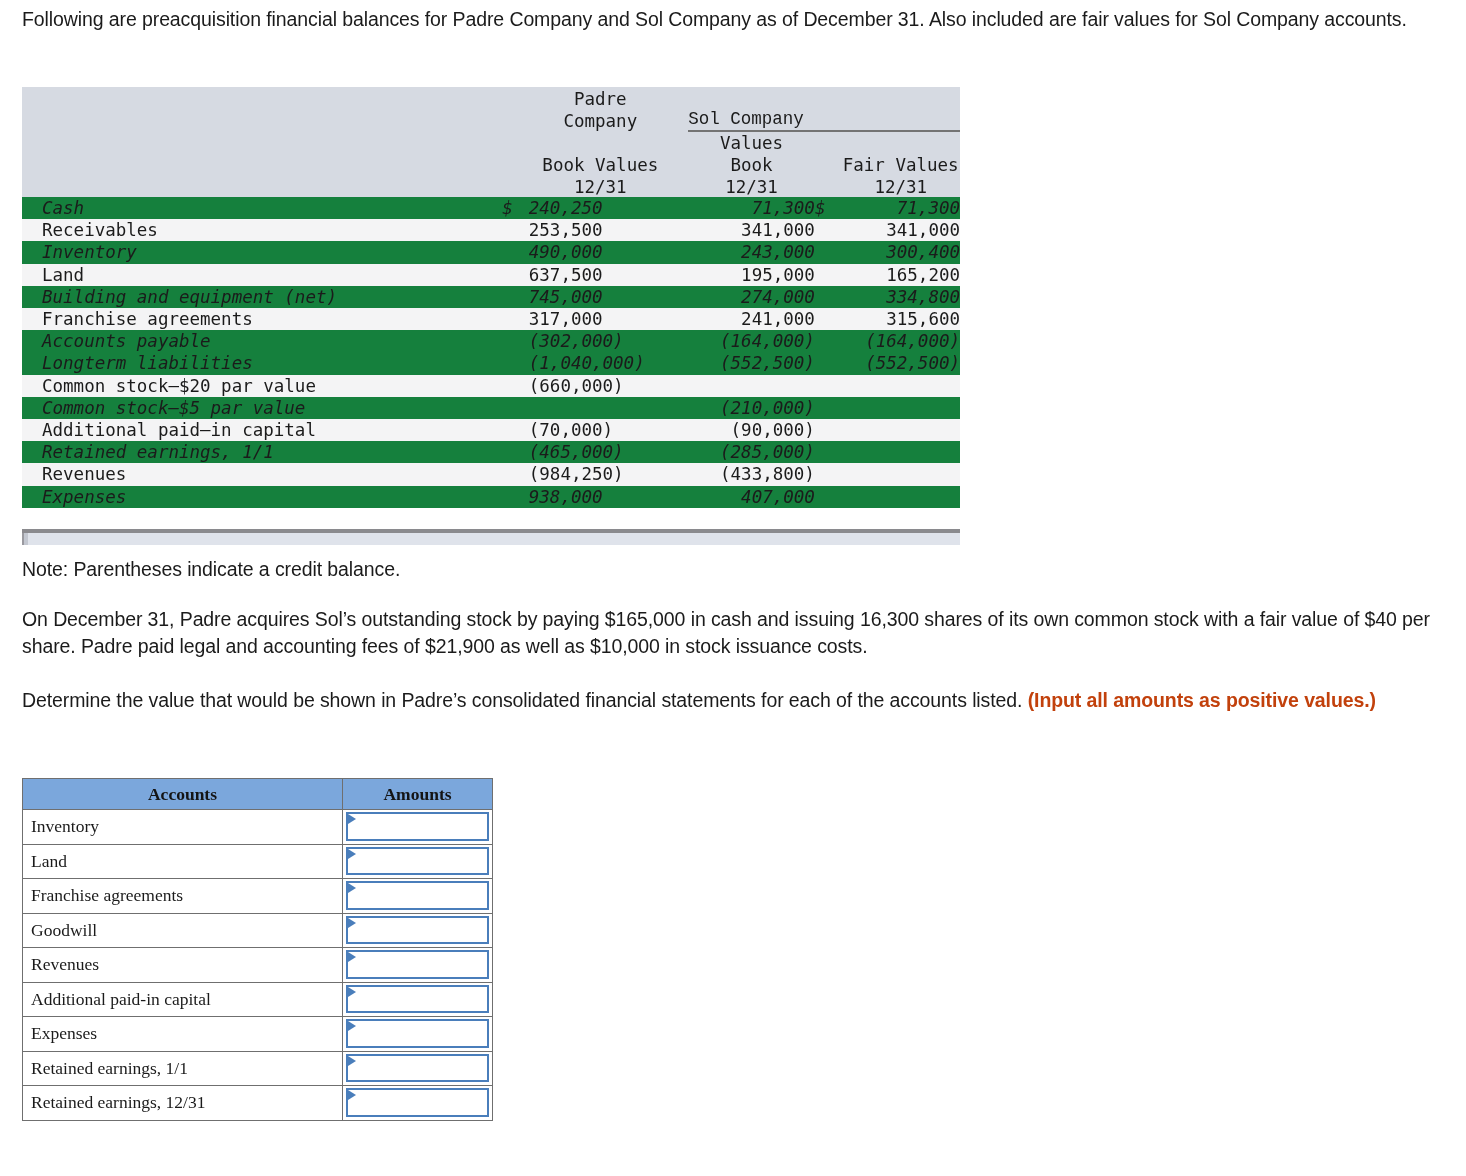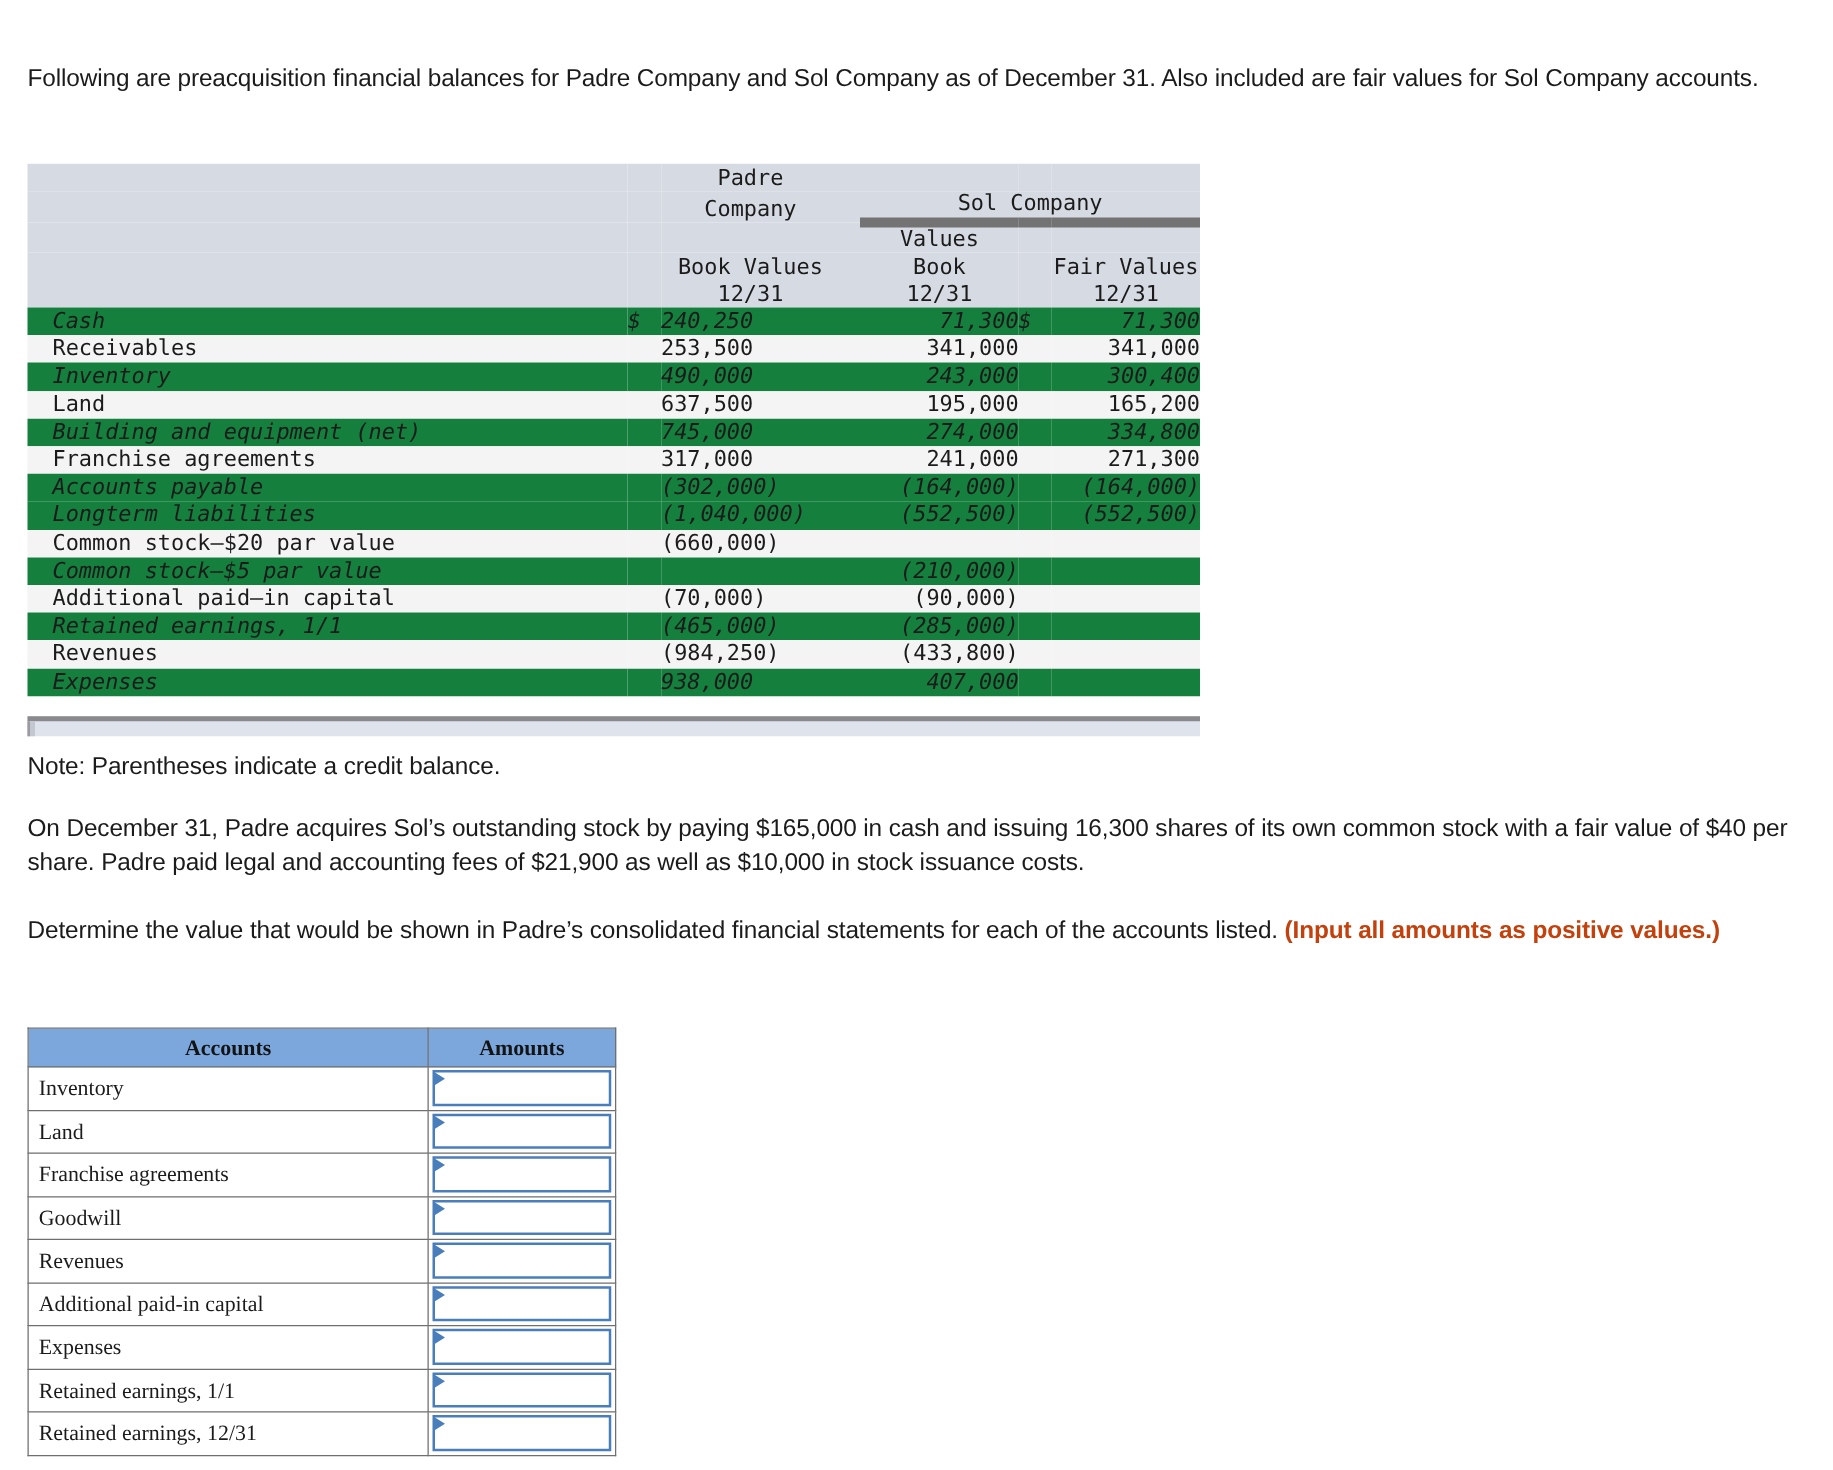--- a/index.html
+++ b/index.html
@@ -13,21 +13,20 @@
   }
   body {
     font-family: "Liberation Sans", sans-serif;
     color: #1a1a1a;
   }
   .page {
     position: relative;
     width: 1466px;
     height: 1032px;
     padding: 0;
-    margin-top: 44px;
   }
 
   
   .intro {
     position: absolute;
     left: 22px;
     top: 6px;
     width: 1420px;
     font-size: 19.5px;
     line-height: 27px;
@@ -62,23 +61,23 @@
   .c-label { width: 470px; padding-left: 20px !important; }
   .c-cur1  { width: 26px; text-align: left; }
   .c-pad   { width: 140px; }
   .c-gap1  { width: 16px; }
   .c-sbv   { width: 124px; text-align: right; }
   .c-cur2  { width: 26px; text-align: left; }
   .c-sfv   { width: 116px; text-align: right; }
 
   .hdr-center { text-align: center !important; }
   .sol-span {
-    text-align: center;
-    border-bottom: 8px solid #737373;
+    border-bottom: 2px solid #737373;
     padding-bottom: 1px !important;
+    font-family: Liberation Mono, monospace;
   }
 
   .row-even td { background: #15803d; font-style: italic; }
   .row-odd  td { background: #f4f4f5; }
   table.fin tbody td { height: 22.2px; line-height: 22.2px; }
 
   
   .fin-scroll {
     position: absolute;
     left: 22px;
@@ -266,21 +265,21 @@
             <td class="c-cur2"></td>
             <td class="c-sfv">334,800</td>
           </tr>
           <tr class="row-odd">
             <td class="c-label">Franchise agreements</td>
             <td class="c-cur1"></td>
             <td class="c-pad">317,000</td>
             <td class="c-gap1"></td>
             <td class="c-sbv">241,000</td>
             <td class="c-cur2"></td>
-            <td class="c-sfv">271,300</td>
+            <td class="c-sfv">315,600</td>
           </tr>
           <tr class="row-even">
             <td class="c-label">Accounts payable</td>
             <td class="c-cur1"></td>
             <td class="c-pad">(302,000)</td>
             <td class="c-gap1"></td>
             <td class="c-sbv">(164,000)</td>
             <td class="c-cur2"></td>
             <td class="c-sfv">(164,000)</td>
           </tr>

